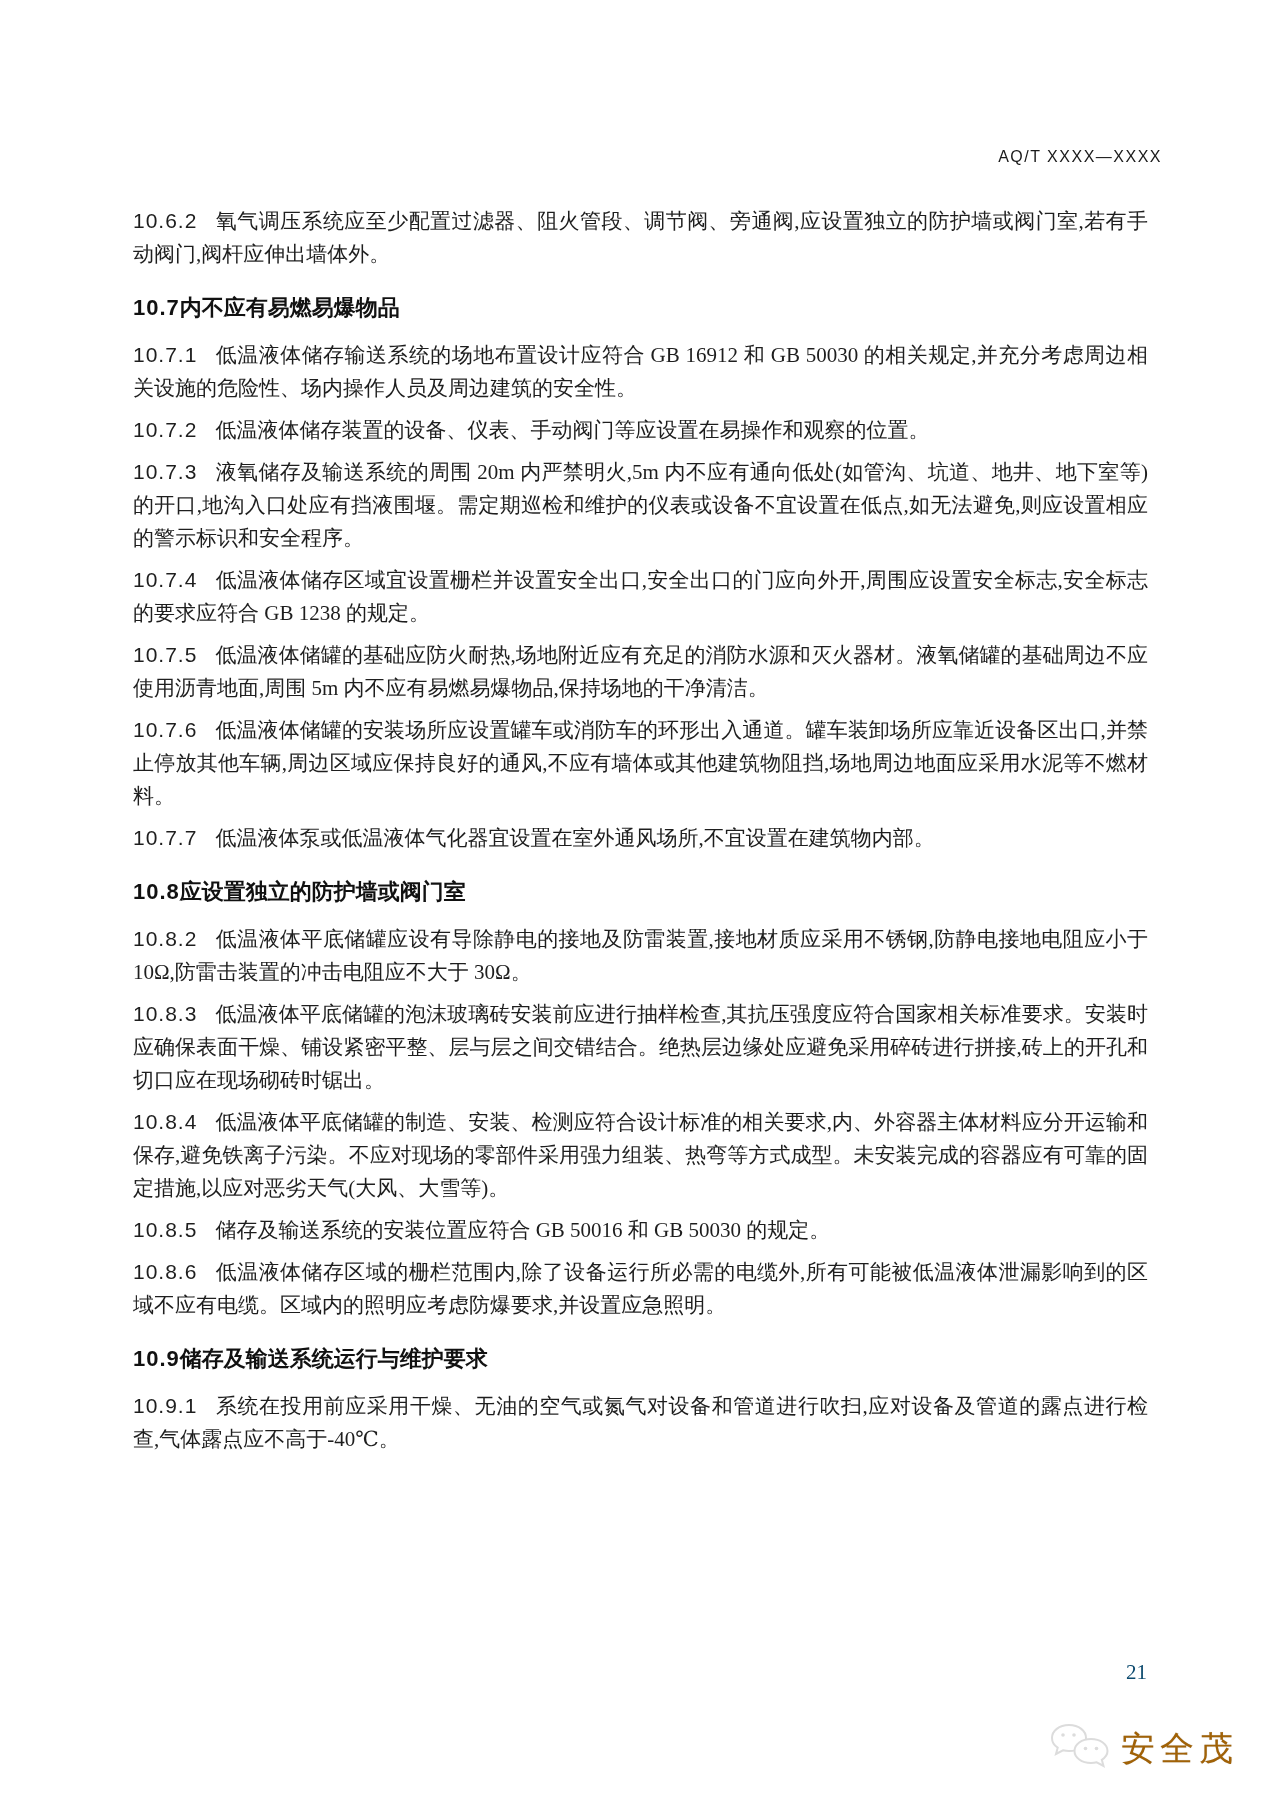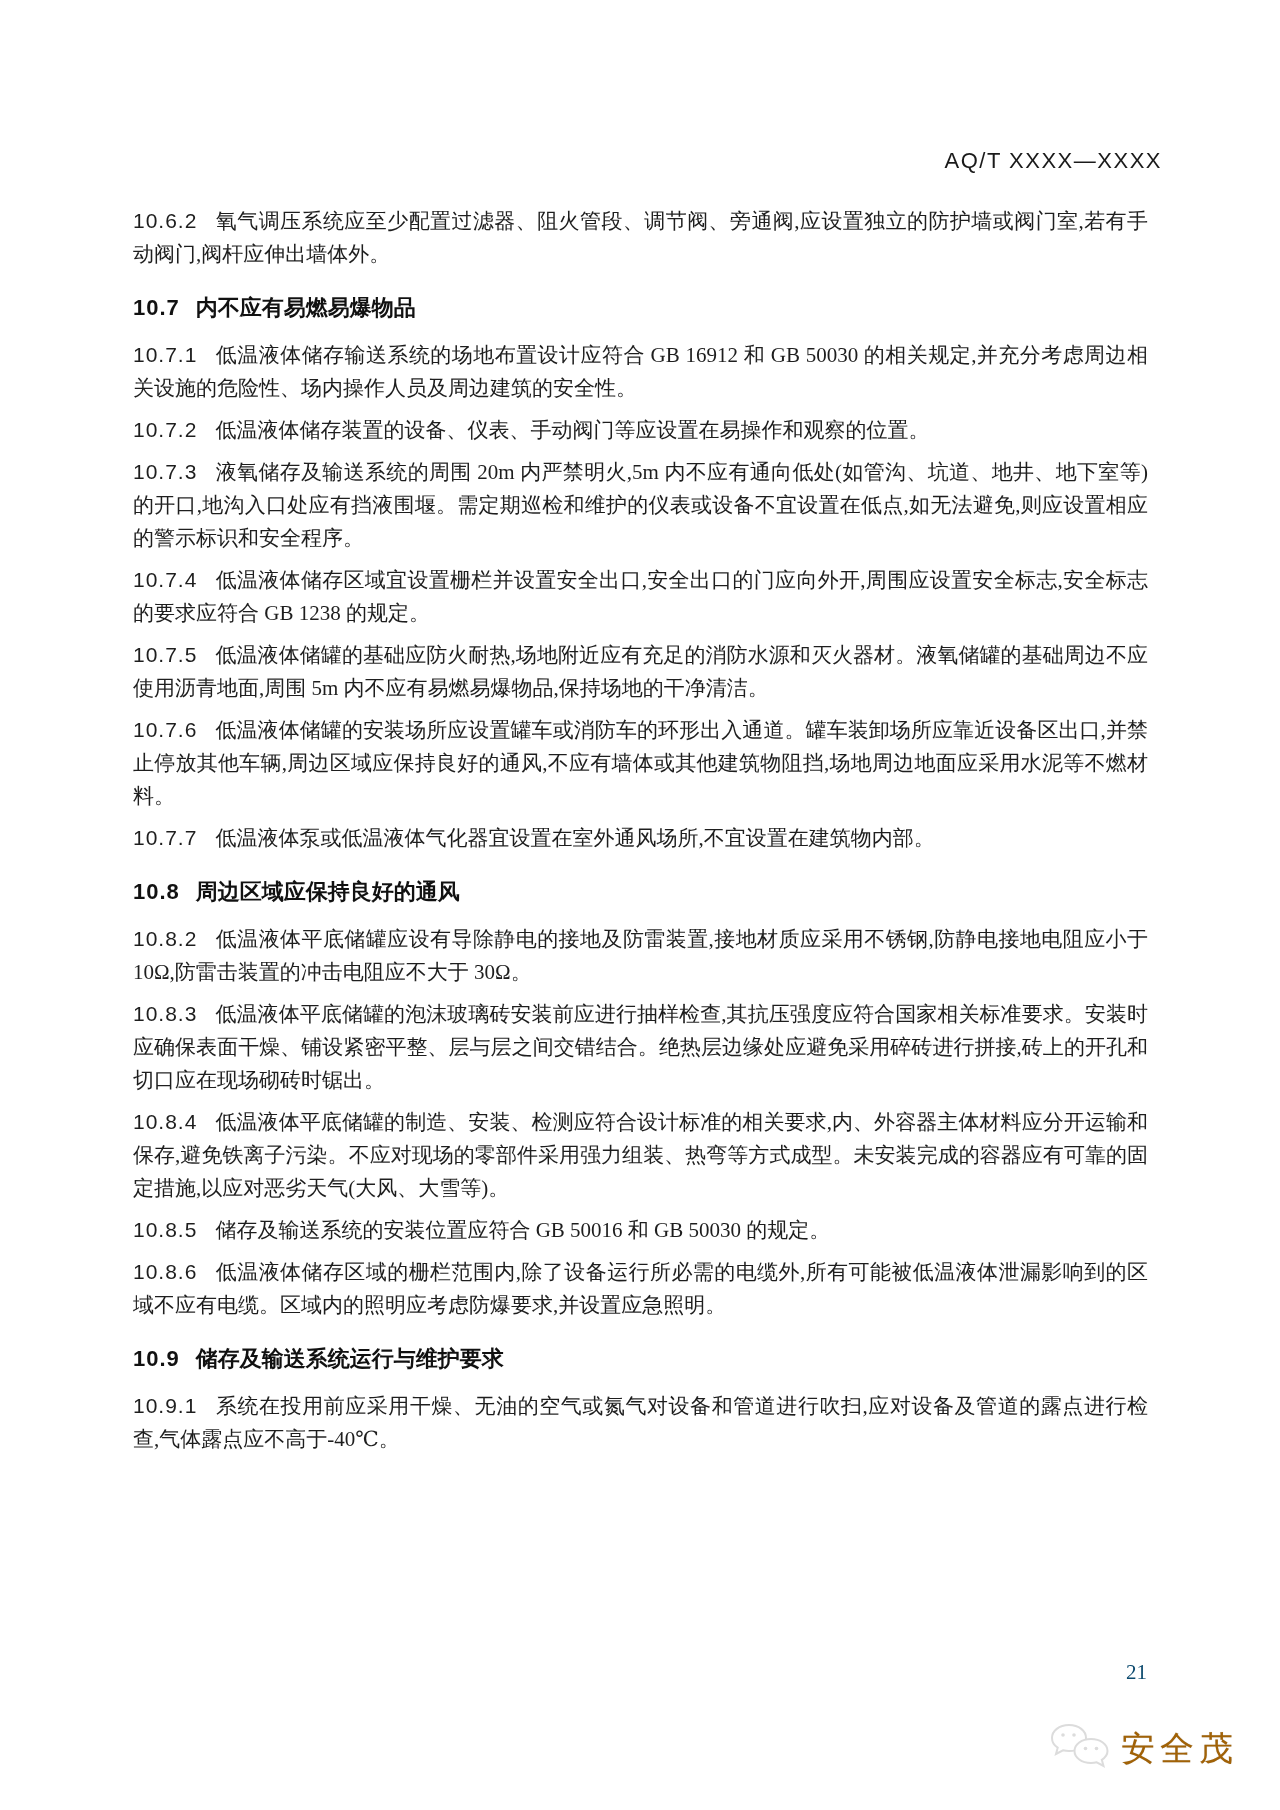--- a/index.html
+++ b/index.html
@@ -12,21 +12,21 @@
     color: #1e1e1e;
     font-family: "Liberation Serif", "DejaVu Serif", serif;
   }
   .doc-header {
     position: absolute;
     top: 148px;
     left: 133px;
     right: 118px;
     text-align: right;
     font-family: "Liberation Sans", "DejaVu Sans", sans-serif;
-    font-size: 22px;
+    font-size: 16px;
     letter-spacing: 1.5px;
     color: #1a1a1a;
   }
   .doc-body {
     position: absolute;
     top: 196px;
     left: 133px;
     width: 1015px;
   }
   p.clause {
@@ -45,21 +45,20 @@
   }
   h2.section-heading {
     margin: 20px 0 14px 0;
     font-size: 22px;
     line-height: 33px;
     font-weight: bold;
     font-family: "Liberation Sans", "DejaVu Sans", sans-serif;
     color: #111111;
   }
   .heading-num {
-    margin-right: 16px;
     letter-spacing: 1px;
     white-space: nowrap;
   }
   .page-number {
     position: absolute;
     top: 1660px;
     right: 133px;
     font-size: 21px;
     font-family: "Liberation Serif", "DejaVu Serif", serif;
     color: #0c4a6e;
@@ -112,21 +111,21 @@
       <p class="clause">
     <span class="clause-num">10.7.5</span><span>低温液体储罐的基础应防火耐热,场地附近应有充足的消防水源和灭火器材。液氧储罐的基础周边不应使用沥青地面,周围 5m 内不应有易燃易爆物品,保持场地的干净清洁。</span>
   </p>
       <p class="clause">
     <span class="clause-num">10.7.6</span><span>低温液体储罐的安装场所应设置罐车或消防车的环形出入通道。罐车装卸场所应靠近设备区出口,并禁止停放其他车辆,周边区域应保持良好的通风,不应有墙体或其他建筑物阻挡,场地周边地面应采用水泥等不燃材料。</span>
   </p>
       <p class="clause">
     <span class="clause-num">10.7.7</span><span>低温液体泵或低温液体气化器宜设置在室外通风场所,不宜设置在建筑物内部。</span>
   </p>
       <h2 class="section-heading">
-    <span class="heading-num">10.8</span><span>周边区域应保持良好的通风</span>
+    <span class="heading-num">10.8</span><span>应设置独立的防护墙或阀门室</span>
   </h2>
       <p class="clause">
     <span class="clause-num">10.8.2</span><span>低温液体平底储罐应设有导除静电的接地及防雷装置,接地材质应采用不锈钢,防静电接地电阻应小于 10Ω,防雷击装置的冲击电阻应不大于 30Ω。</span>
   </p>
       <p class="clause">
     <span class="clause-num">10.8.3</span><span>低温液体平底储罐的泡沫玻璃砖安装前应进行抽样检查,其抗压强度应符合国家相关标准要求。安装时应确保表面干燥、铺设紧密平整、层与层之间交错结合。绝热层边缘处应避免采用碎砖进行拼接,砖上的开孔和切口应在现场砌砖时锯出。</span>
   </p>
       <p class="clause">
     <span class="clause-num">10.8.4</span><span>低温液体平底储罐的制造、安装、检测应符合设计标准的相关要求,内、外容器主体材料应分开运输和保存,避免铁离子污染。不应对现场的零部件采用强力组装、热弯等方式成型。未安装完成的容器应有可靠的固定措施,以应对恶劣天气(大风、大雪等)。</span>
   </p>

